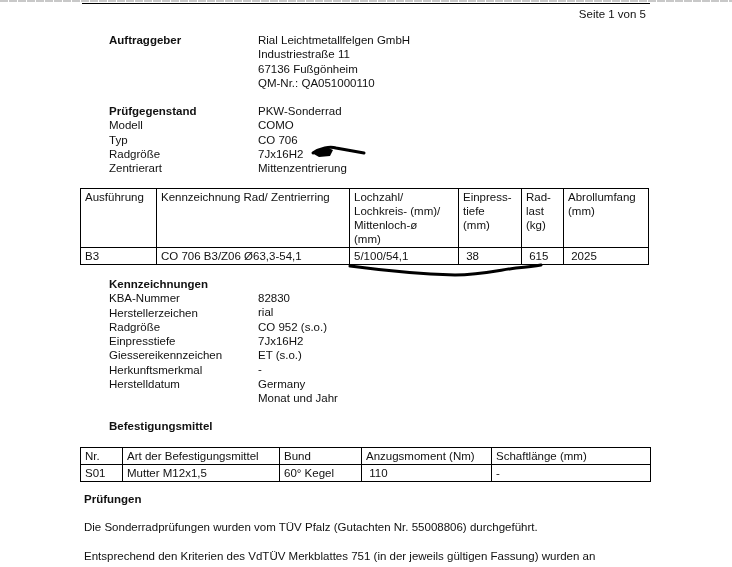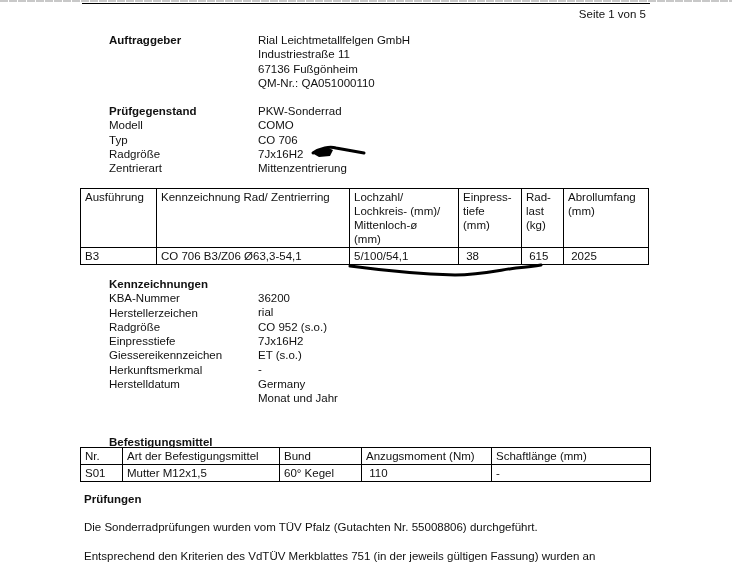--- a/index.html
+++ b/index.html
@@ -101,31 +101,31 @@
   <div class="bold">Kennzeichnungen</div>
   <div>KBA-Nummer</div>
   <div>Herstellerzeichen</div>
   <div>Radgröße</div>
   <div>Einpresstiefe</div>
   <div>Giessereikennzeichen</div>
   <div>Herkunftsmerkmal</div>
   <div>Herstelldatum</div>
 </div>
 <div class="val" style="top:291px;">
-  <div>36200</div>
+  <div>82830</div>
   <div>rial</div>
   <div>CO 952 (s.o.)</div>
   <div>7Jx16H2</div>
   <div>ET (s.o.)</div>
   <div>-</div>
   <div>Germany</div>
   <div>Monat und Jahr</div>
 </div>
 
-<div class="lbl bold" style="top:435px;">Befestigungsmittel</div>
+<div class="lbl bold" style="top:419px;">Befestigungsmittel</div>
 <table class="grid" style="left:80px; top:447px; width:571px;">
   <tbody>
       <tr>
     <td style="width:33px;">Nr.</td>
     <td style="width:148px;">Art der Befestigungsmittel</td>
     <td style="width:73px;">Bund</td>
     <td style="width:121px;">Anzugsmoment (Nm)</td>
     <td>Schaftlänge (mm)</td>
   </tr>
   <tr>

